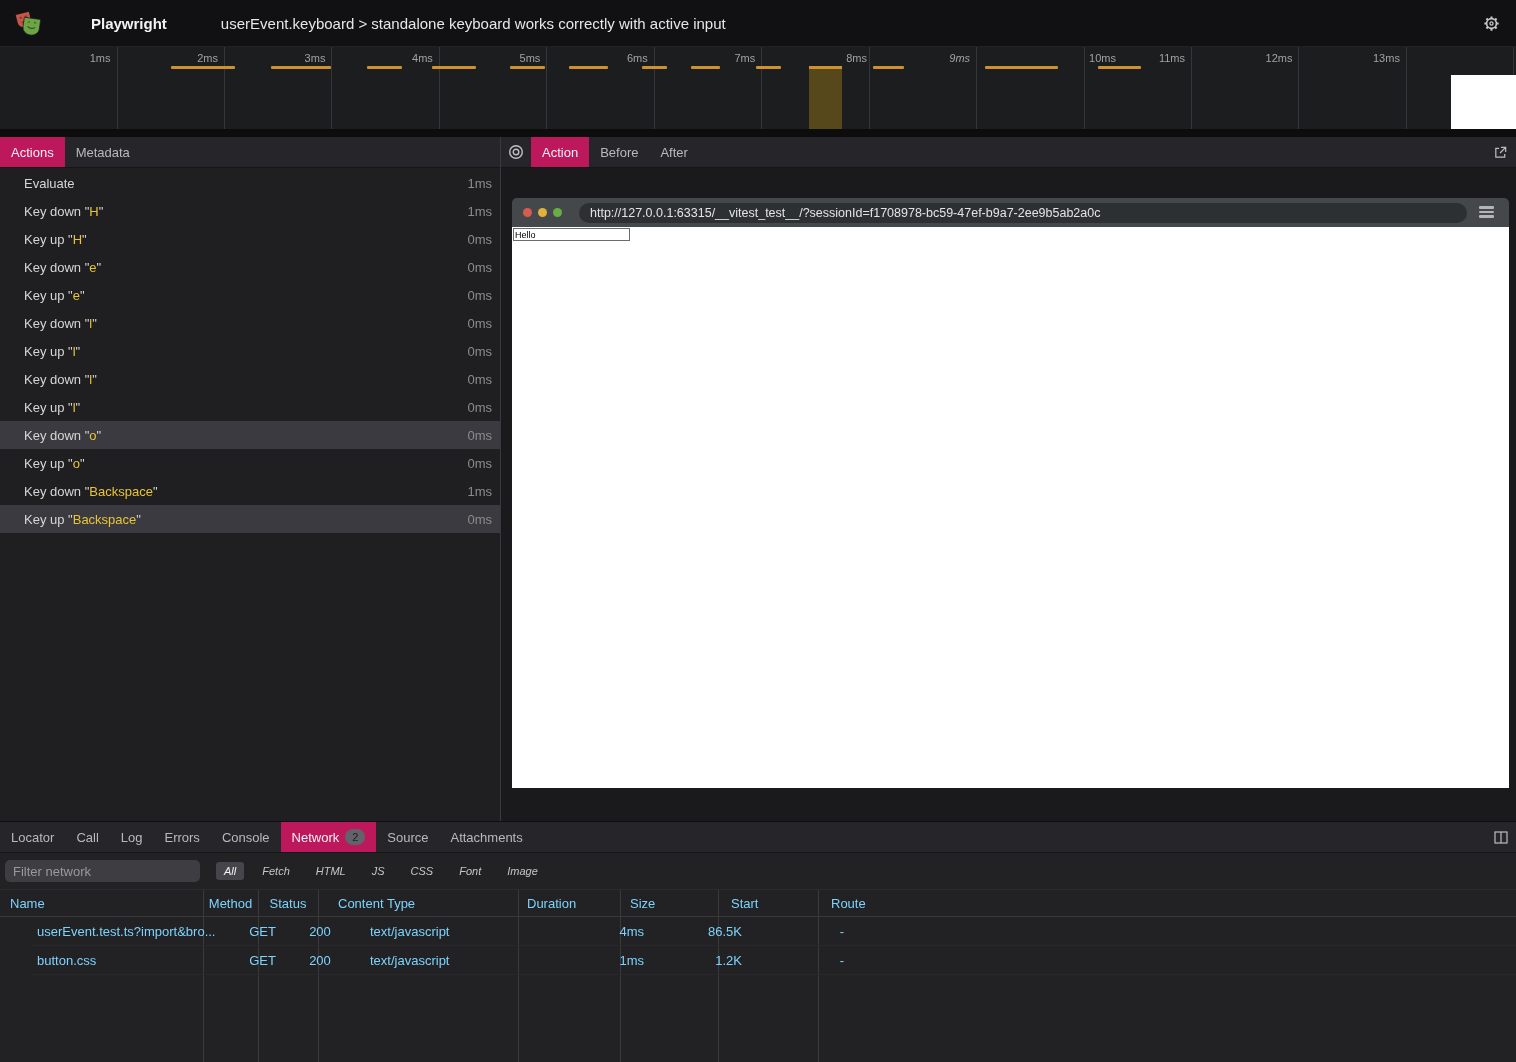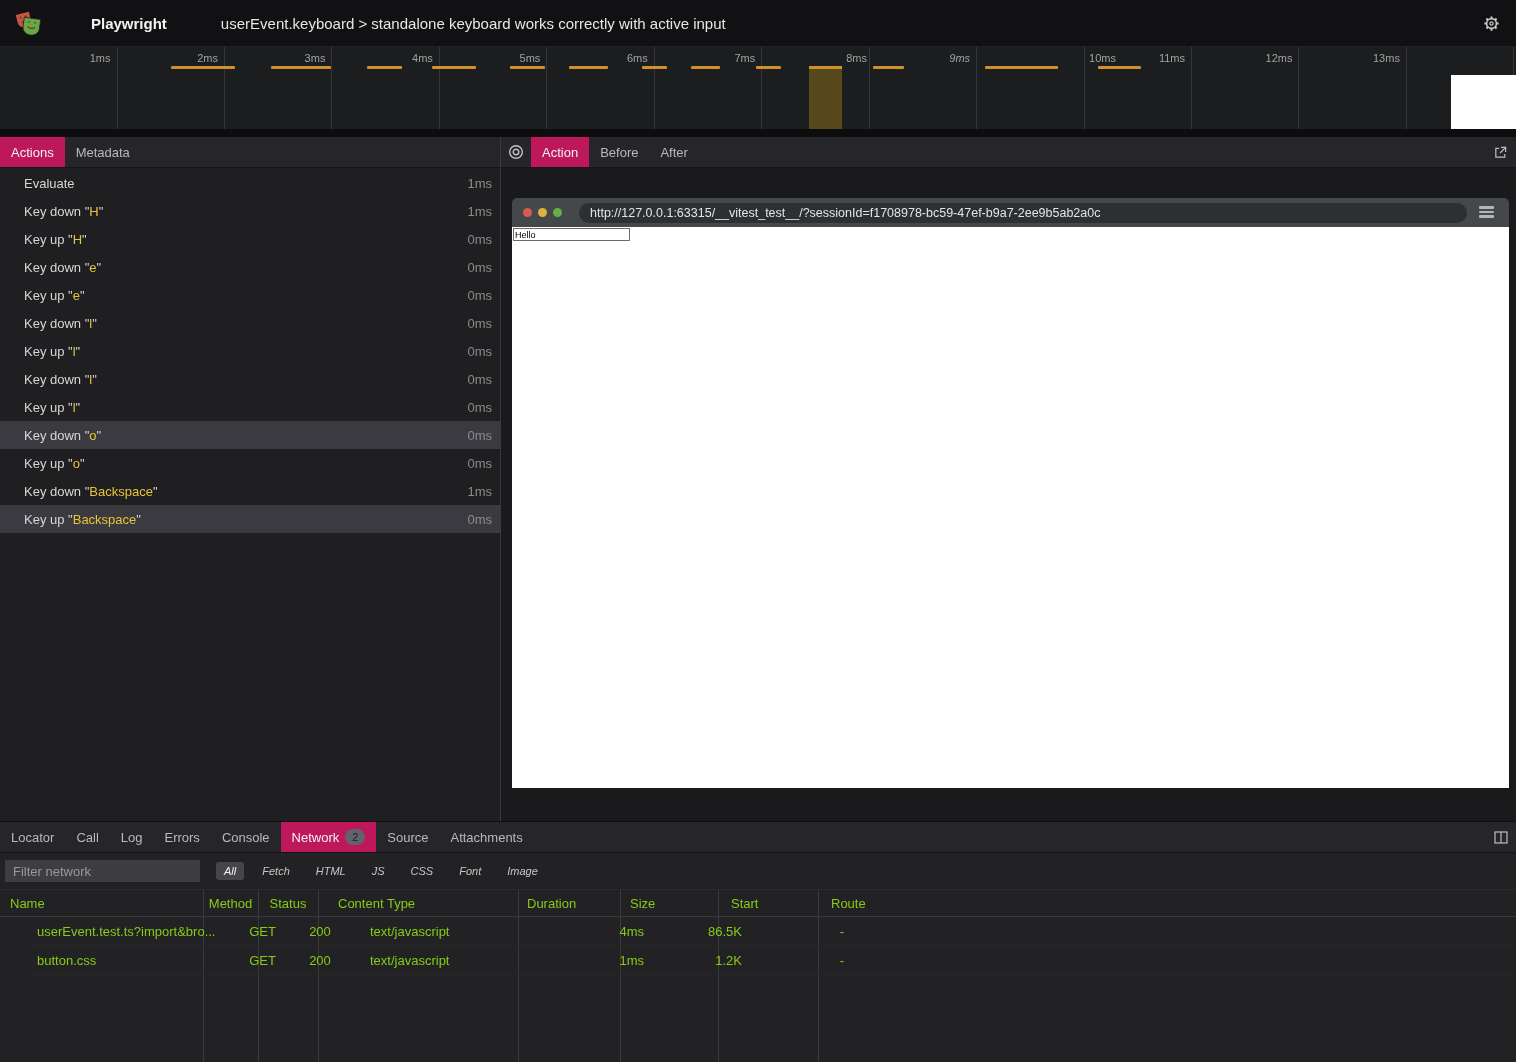--- a/index.html
+++ b/index.html
@@ -48,27 +48,27 @@
   .urlbar{flex:1;margin:0 42px 0 17px;height:20px;background:#2d3033;border-radius:10px;display:flex;align-items:center;padding:0 11px;font-size:12.5px;color:#e3e3e3;white-space:nowrap;overflow:hidden;min-width:0;}
   .burger{position:absolute;right:15px;top:8px;display:flex;flex-direction:column;gap:2px;}
   .burger span{display:block;width:15px;height:2.5px;background:#b5b5b5;border-radius:1px;}
   .page{position:absolute;left:11px;right:7px;top:59px;bottom:33px;background:#ffffff;}
   .page input{display:block;margin:1px 0 0 1px;width:113px;height:11px;font-size:9px;font-family:"Liberation Sans","DejaVu Sans",sans-serif;color:#000;background:#fff;border:1px solid #6b6b6b;padding:0 1px;}
 
   
   .bottom-panel{height:240px;flex-shrink:0;display:flex;flex-direction:column;background:#222225;border-top:1px solid #0f0f11;}
   .badge{min-width:16px;height:16px;border-radius:8px;background:#62626a;color:#1d1d1f;font-size:11px;display:flex;align-items:center;justify-content:center;margin-left:6px;padding:0 2px;}
   .filter-row{height:36px;flex-shrink:0;display:flex;align-items:center;padding-left:5px;border-bottom:1px solid #2b2b2e;}
-  .filter-input{width:179px;height:22px;background:#3d3d42;border:none;outline:none;color:#e0e0e0;font-size:13px;padding:0 8px;border-radius:0;font-family:inherit;}
+  .filter-input{width:179px;height:22px;background:#3d3d42;border:none;outline:none;color:#e0e0e0;font-size:13px;padding:0 8px;border-radius:5px;font-family:inherit;}
   .filter-input::placeholder{color:#9a9a9a;}
   .chips{display:flex;margin-left:16px;gap:10px;align-items:center;}
   .chip{padding:3px 8px;font-size:11px;color:#c6c6c6;border-radius:3px;cursor:pointer;font-style:italic;}
   .chip.sel{background:#45454b;color:#f2f2f2;}
 
-  .net-table{flex:1;position:relative;font-size:13px;color:#84cc16;overflow:hidden;}
+  .net-table{flex:1;position:relative;font-size:13px;color:#7dd3fc;overflow:hidden;}
   .vline{position:absolute;top:0;bottom:0;width:1px;background:#3a3a3d;}
   .tgrid{display:grid;grid-template-columns:203px 55px 60px 200px 102px 98px 100px 1fr;align-items:center;position:relative;}
   .thead{height:26px;border-bottom:1px solid #3a3a3d;}
   .trow{height:28px;border-bottom:1px solid #29292c;cursor:pointer;margin-left:32px;}
   .pl5{padding-left:5px;}  .pl8{padding-left:20px;}  .pl9{padding-left:9px;} .pl10{padding-left:10px;}
   .pl13{padding-left:13px;} .cc{text-align:center;} .cr{text-align:right;padding-right:8px;} .cr6{text-align:right;padding-right:6px;}
   .cell{white-space:nowrap;overflow:hidden;}
 </style>
 </head>
 <body>

